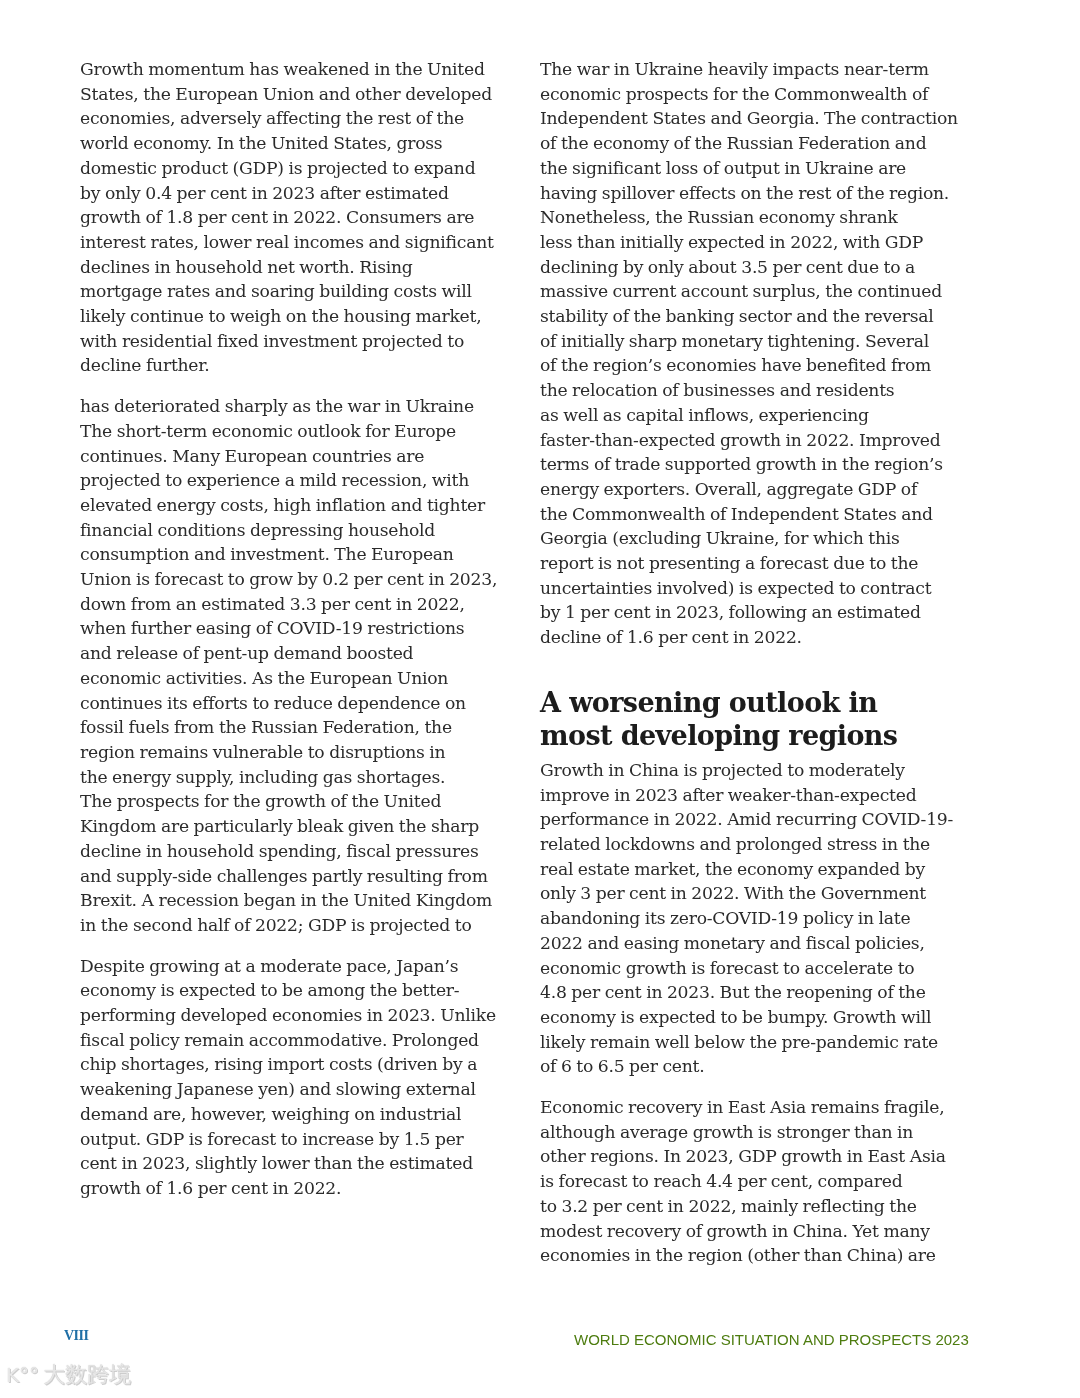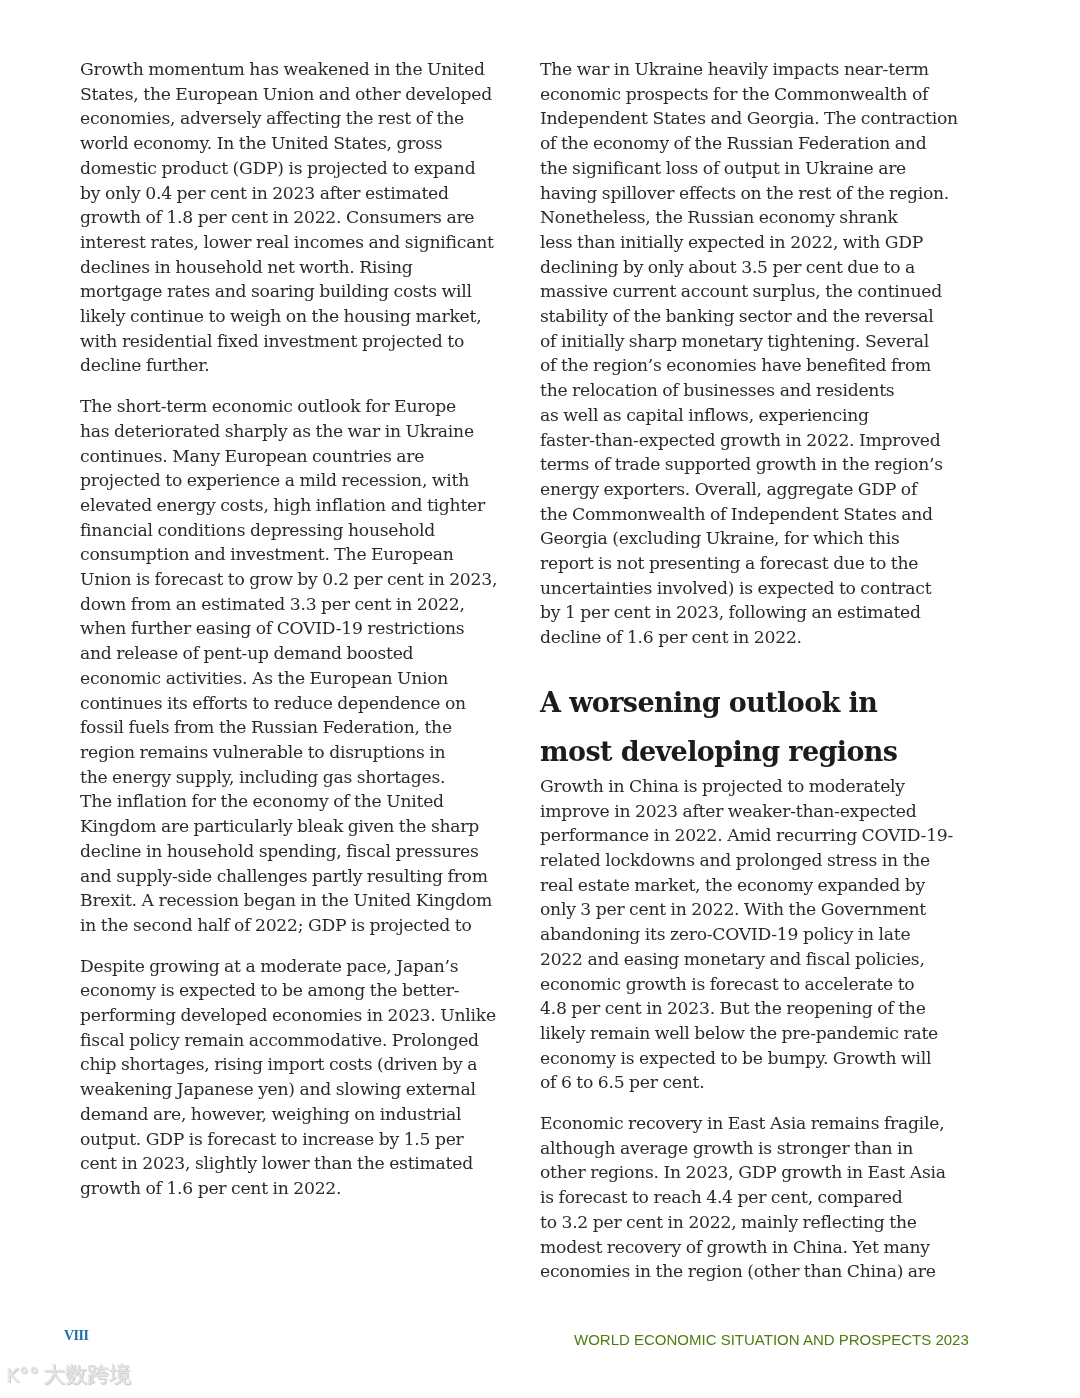--- a/index.html
+++ b/index.html
@@ -20,21 +20,21 @@
   .para .ln { display: block; white-space: nowrap; }
   .heading {
     font-family: "DejaVu Serif", "Liberation Serif", serif;
     font-weight: bold;
     font-size: 27px;
     line-height: 33px;
     color: #1c1c1c;
     margin: 36px 0 6px 0;
     letter-spacing: -0.6px;
   }
-  .heading .ln { display: block; white-space: nowrap; margin-top: 16px; }
+  .heading .ln { display: block; white-space: nowrap; }
   .footer-page {
     position: absolute; left: 64px; top: 1328px;
     font-family: Liberation Serif, serif; font-weight: bold;
     font-size: 14px; color: #1f6fa6; letter-spacing: -0.5px;
   }
   .footer-title {
     position: absolute; left: 574px; top: 1331px;
     font-family: "Liberation Sans", sans-serif;
     font-size: 15px; color: #4d7c0f; letter-spacing: 0px;
   }
@@ -62,37 +62,37 @@
         <span class="ln">by only 0.4 per cent in 2023 after estimated</span>
         <span class="ln">growth of 1.8 per cent in 2022. Consumers are</span>
         <span class="ln">interest rates, lower real incomes and significant</span>
         <span class="ln">declines in household net worth. Rising</span>
         <span class="ln">mortgage rates and soaring building costs will</span>
         <span class="ln">likely continue to weigh on the housing market,</span>
         <span class="ln">with residential fixed investment projected to</span>
         <span class="ln">decline further.</span>
       </p>
     <p class="para">
+        <span class="ln">has deteriorated sharply as the war in Ukraine</span>
         <span class="ln">The short-term economic outlook for Europe</span>
-        <span class="ln">has deteriorated sharply as the war in Ukraine</span>
         <span class="ln">continues. Many European countries are</span>
         <span class="ln">projected to experience a mild recession, with</span>
         <span class="ln">elevated energy costs, high inflation and tighter</span>
         <span class="ln">financial conditions depressing household</span>
         <span class="ln">consumption and investment. The European</span>
         <span class="ln">Union is forecast to grow by 0.2 per cent in 2023,</span>
         <span class="ln">down from an estimated 3.3 per cent in 2022,</span>
         <span class="ln">when further easing of COVID-19 restrictions</span>
         <span class="ln">and release of pent-up demand boosted</span>
         <span class="ln">economic activities. As the European Union</span>
         <span class="ln">continues its efforts to reduce dependence on</span>
         <span class="ln">fossil fuels from the Russian Federation, the</span>
         <span class="ln">region remains vulnerable to disruptions in</span>
         <span class="ln">the energy supply, including gas shortages.</span>
-        <span class="ln">The inflation for the economy of the United</span>
+        <span class="ln">The prospects for the growth of the United</span>
         <span class="ln">Kingdom are particularly bleak given the sharp</span>
         <span class="ln">decline in household spending, fiscal pressures</span>
         <span class="ln">and supply-side challenges partly resulting from</span>
         <span class="ln">Brexit. A recession began in the United Kingdom</span>
         <span class="ln">in the second half of 2022; GDP is projected to</span>
       </p>
     <p class="para">
         <span class="ln">Despite growing at a moderate pace, Japan’s</span>
         <span class="ln">economy is expected to be among the better-</span>
         <span class="ln">performing developed economies in 2023. Unlike</span>
@@ -141,22 +141,22 @@
         <span class="ln">Growth in China is projected to moderately</span>
         <span class="ln">improve in 2023 after weaker-than-expected</span>
         <span class="ln">performance in 2022. Amid recurring COVID-19-</span>
         <span class="ln">related lockdowns and prolonged stress in the</span>
         <span class="ln">real estate market, the economy expanded by</span>
         <span class="ln">only 3 per cent in 2022. With the Government</span>
         <span class="ln">abandoning its zero-COVID-19 policy in late</span>
         <span class="ln">2022 and easing monetary and fiscal policies,</span>
         <span class="ln">economic growth is forecast to accelerate to</span>
         <span class="ln">4.8 per cent in 2023. But the reopening of the</span>
+        <span class="ln">economy is expected to be bumpy. Growth will</span>
         <span class="ln">likely remain well below the pre-pandemic rate</span>
-        <span class="ln">economy is expected to be bumpy. Growth will</span>
         <span class="ln">of 6 to 6.5 per cent.</span>
       </p>
     <p class="para">
         <span class="ln">Economic recovery in East Asia remains fragile,</span>
         <span class="ln">although average growth is stronger than in</span>
         <span class="ln">other regions. In 2023, GDP growth in East Asia</span>
         <span class="ln">is forecast to reach 4.4 per cent, compared</span>
         <span class="ln">to 3.2 per cent in 2022, mainly reflecting the</span>
         <span class="ln">modest recovery of growth in China. Yet many</span>
         <span class="ln">economies in the region (other than China) are</span>

